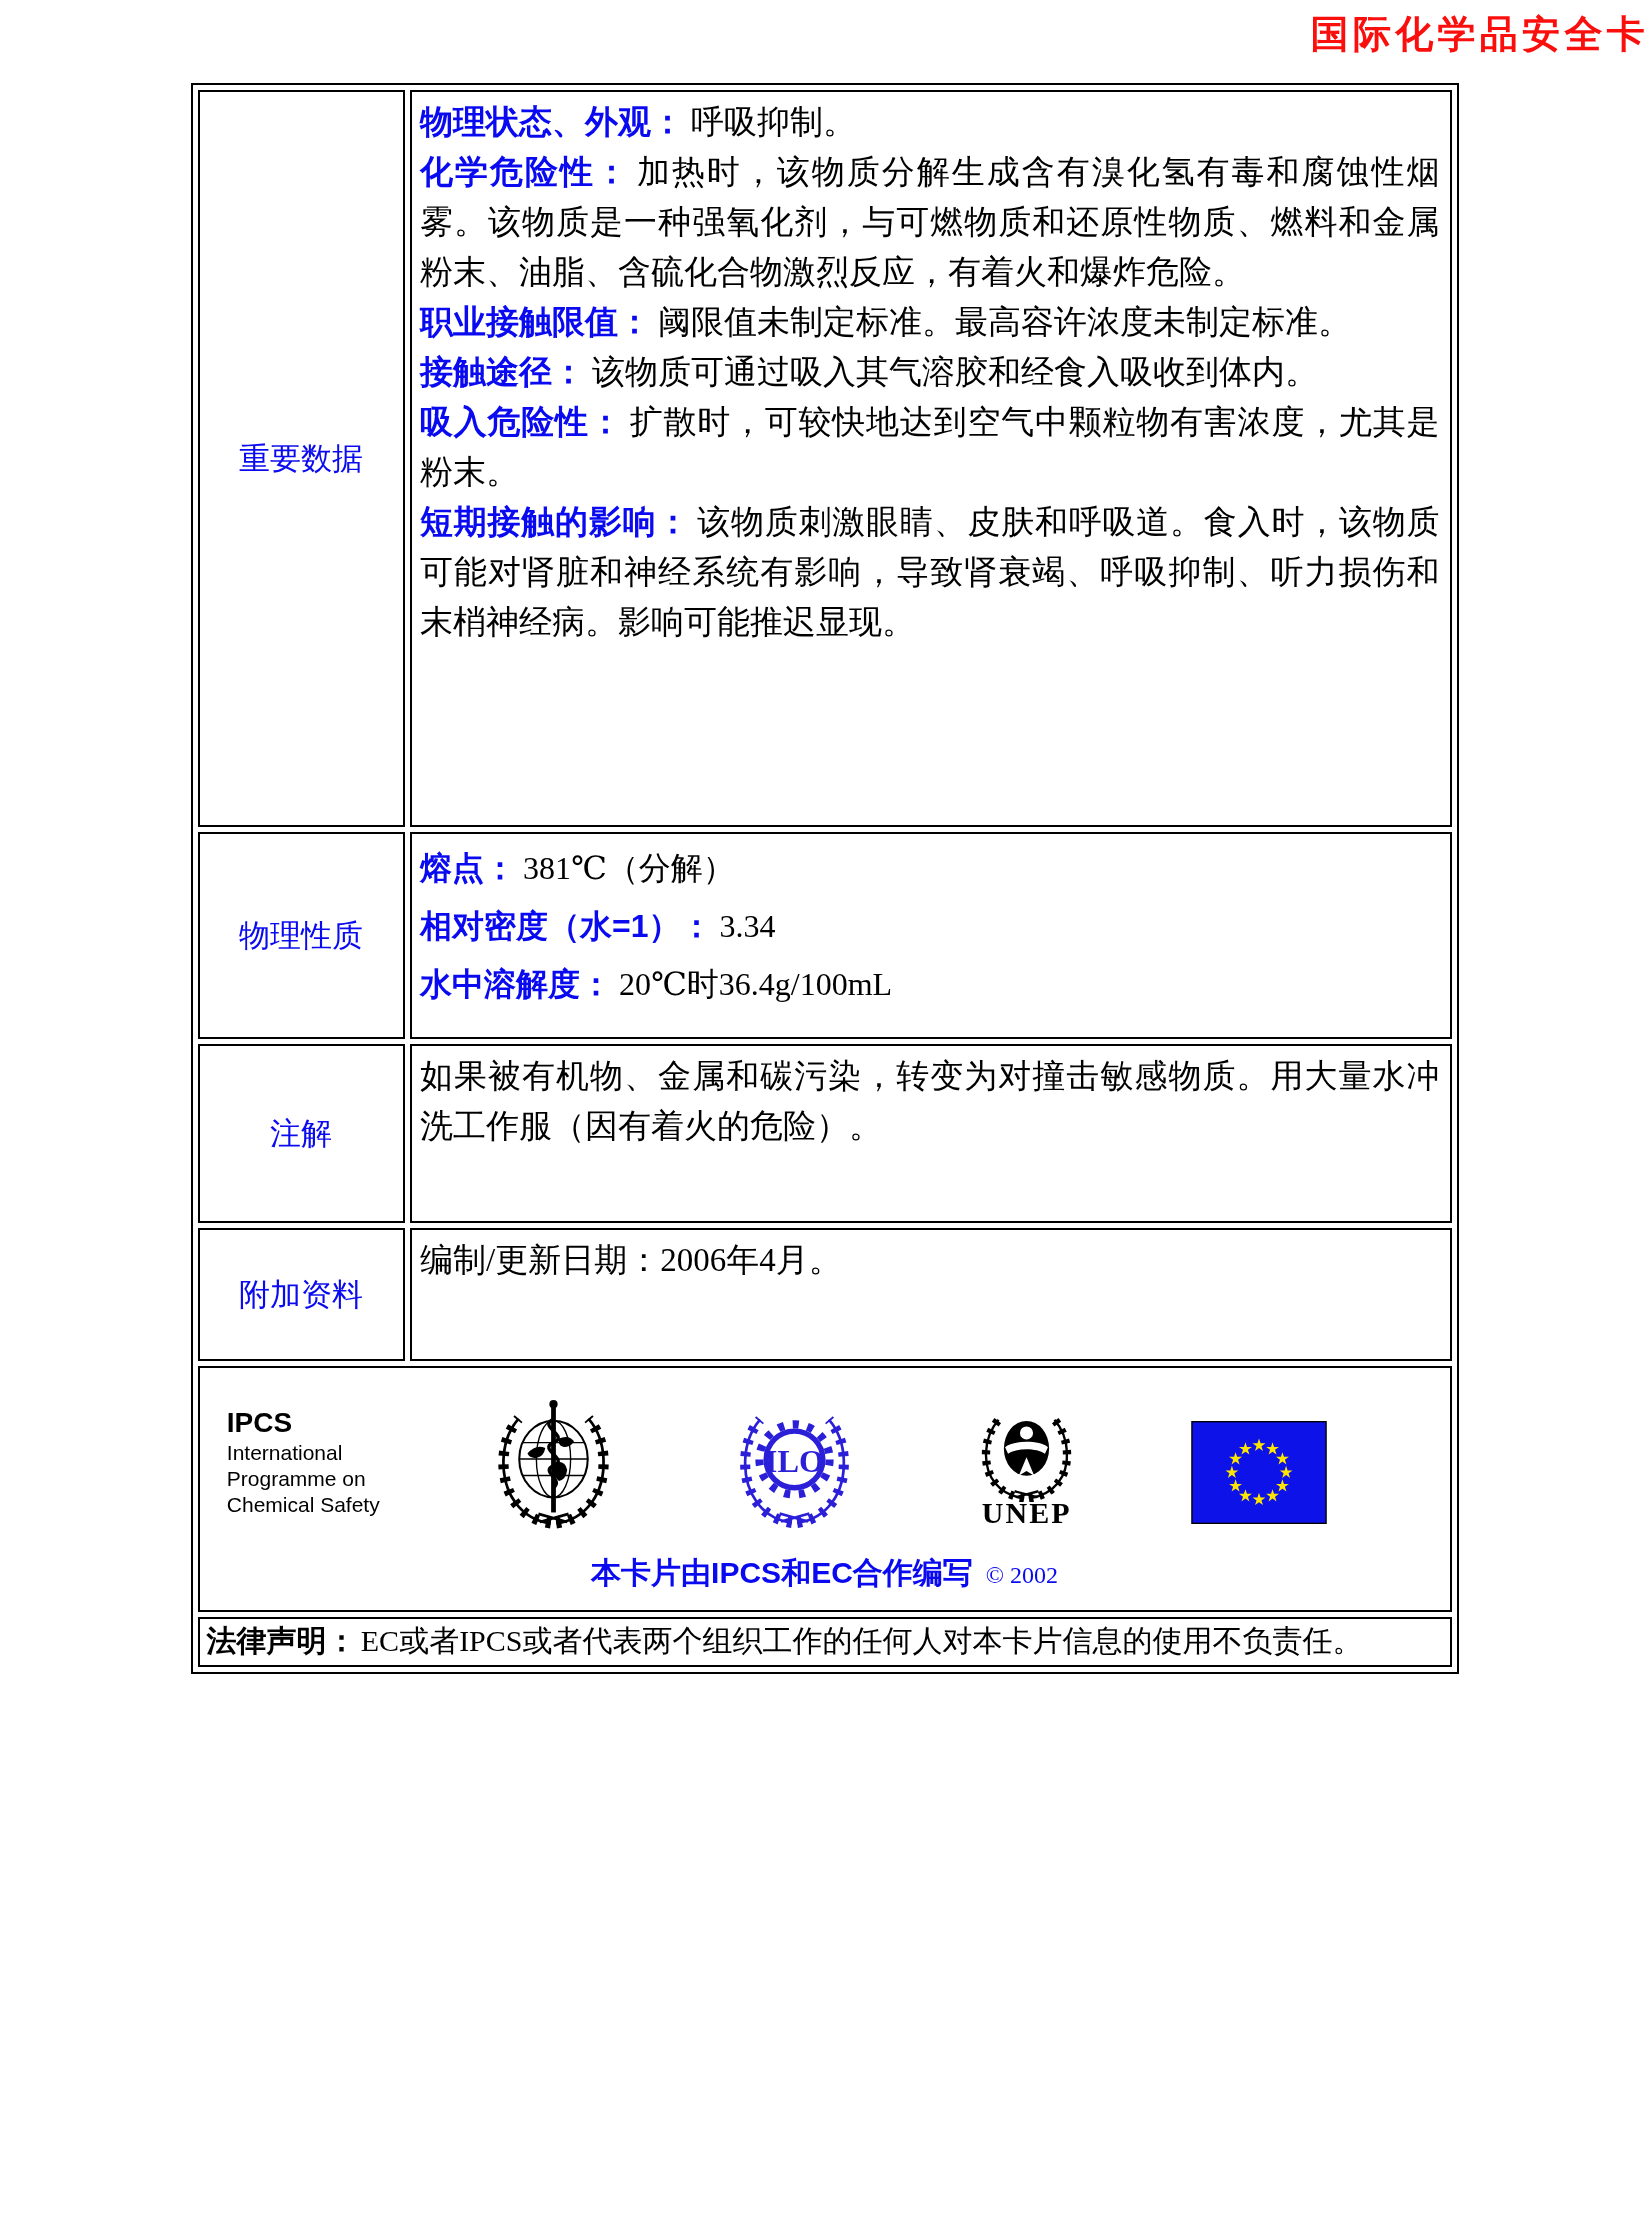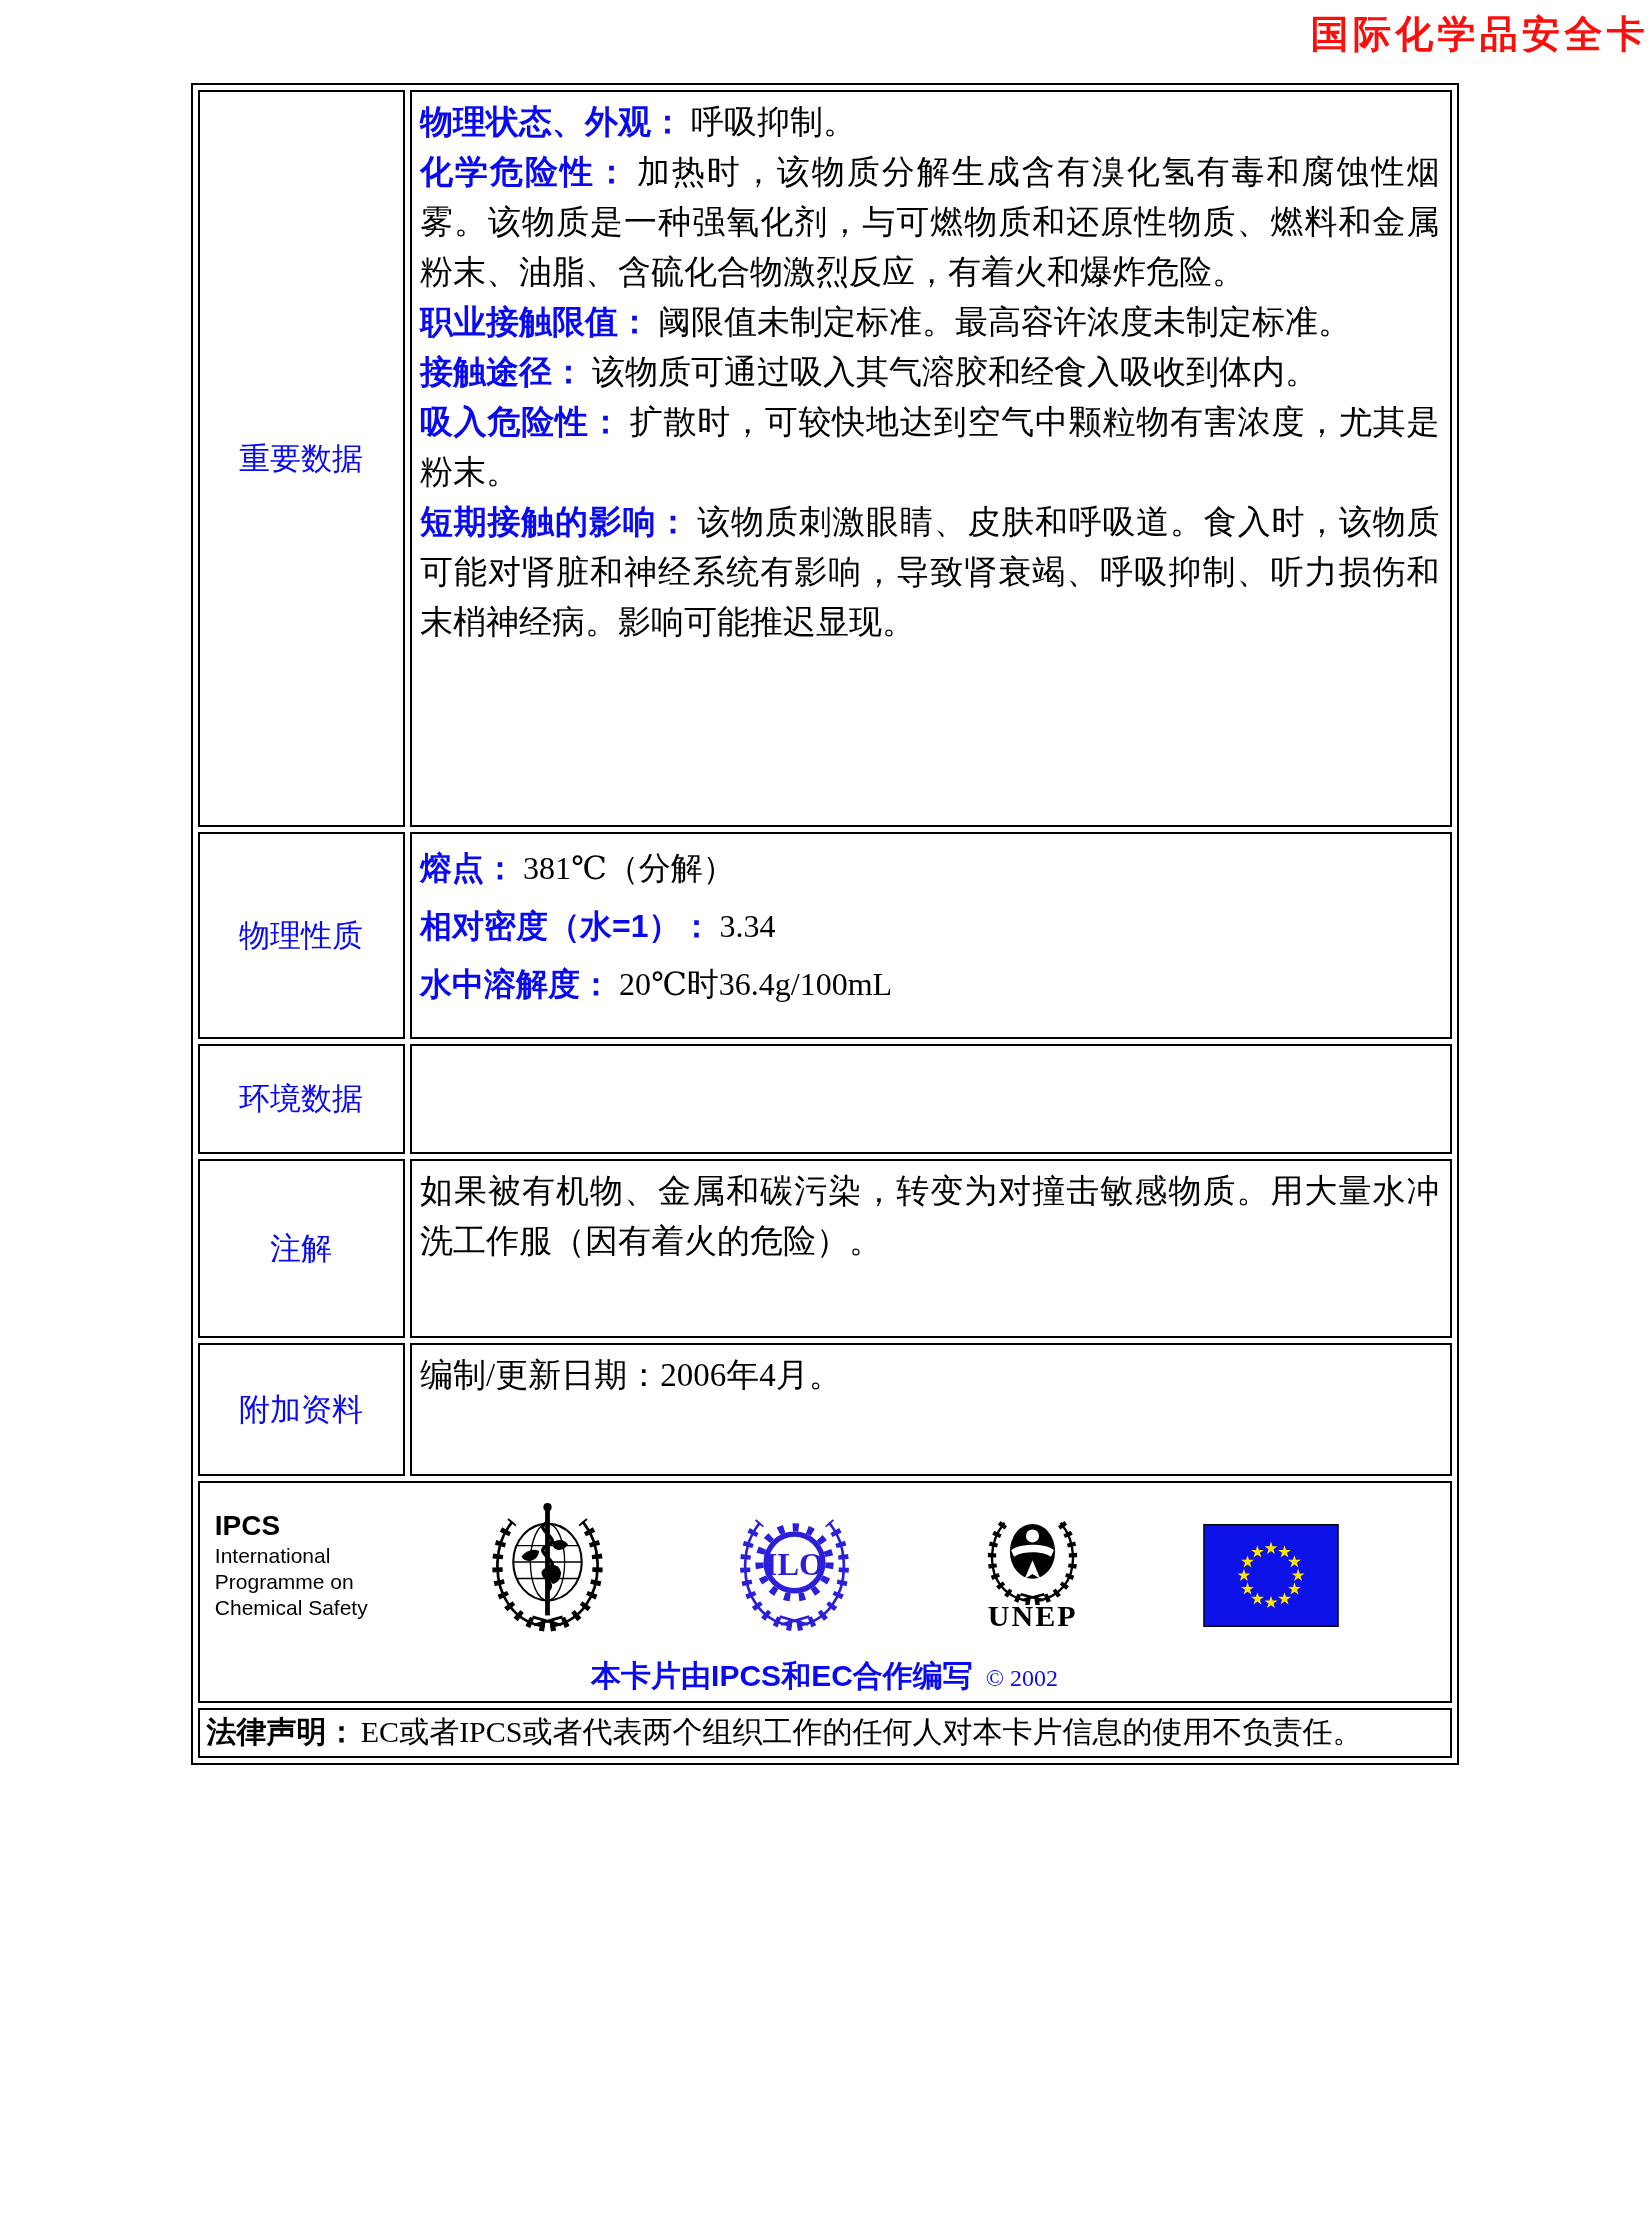--- a/index.html
+++ b/index.html
@@ -32,21 +32,21 @@
   .hdr .num{color:#000;margin-left:4.3px;}
   .hdr .name{color:#000;}
   .rich{font-size:33px;line-height:50px;color:#000;text-align:justify;}
   .rich .k{
     font-family:"Liberation Sans","DejaVu Sans",sans-serif;font-weight:bold;color:#0a0af0;
     margin-right:7px;
   }
   .phys .prop{font-size:32px;line-height:58px;color:#000;}
   .phys{padding-top:10px;}
   .plain{font-size:33px;line-height:50px;color:#000;text-align:justify;}
-  .logos-cell{padding:4px;}
+  .logos-cell{padding:16px;}
   .logos-row{
     display:flex;align-items:flex-start;justify-content:space-between;
     padding:11.3px 106px 0 11.3px;height:143px;
   }
   .ipcs-block{font-family:"Liberation Sans","DejaVu Sans",sans-serif;color:#000;padding-top:10px;}
   .ipcs-acronym{font-size:28px;font-weight:bold;line-height:34px;}
   .ipcs-line{font-size:21px;line-height:26px;}
   .unep-block{text-align:center;}
   .unep-text{
     font-family:"Liberation Serif","DejaVu Serif",serif;font-weight:bold;
@@ -92,24 +92,20 @@
 
   <tr>
     <td class="label-cell" style="height:207px;">物理性质</td>
     <td class="content-cell phys">
       <div class="prop"><span class="k rich-k" style="font-family:'Liberation Sans','DejaVu Sans',sans-serif;font-weight:bold;color:#0a0af0;margin-right:7px;">熔点：</span><span>381℃（分解）</span></div>
       <div class="prop"><span class="k" style="font-family:'Liberation Sans','DejaVu Sans',sans-serif;font-weight:bold;color:#0a0af0;margin-right:7px;">相对密度（水=1）：</span><span>3.34</span></div>
       <div class="prop"><span class="k" style="font-family:'Liberation Sans','DejaVu Sans',sans-serif;font-weight:bold;color:#0a0af0;margin-right:7px;">水中溶解度：</span><span>20℃时36.4g/100mL</span></div>
     </td>
   </tr>
 
-  <tr>
-    <td class="label-cell" style="height:110px;">环境数据</td>
-    <td class="content-cell"></td>
-  </tr>
 
   <tr>
     <td class="label-cell" style="height:179px;">注解</td>
     <td class="content-cell">
       <div class="plain">如果被有机物、金属和碳污染，转变为对撞击敏感物质。用大量水冲洗工作服（因有着火的危险）。</div>
     </td>
   </tr>
 
   <tr>
     <td class="label-cell" style="height:133px;">附加资料</td>

